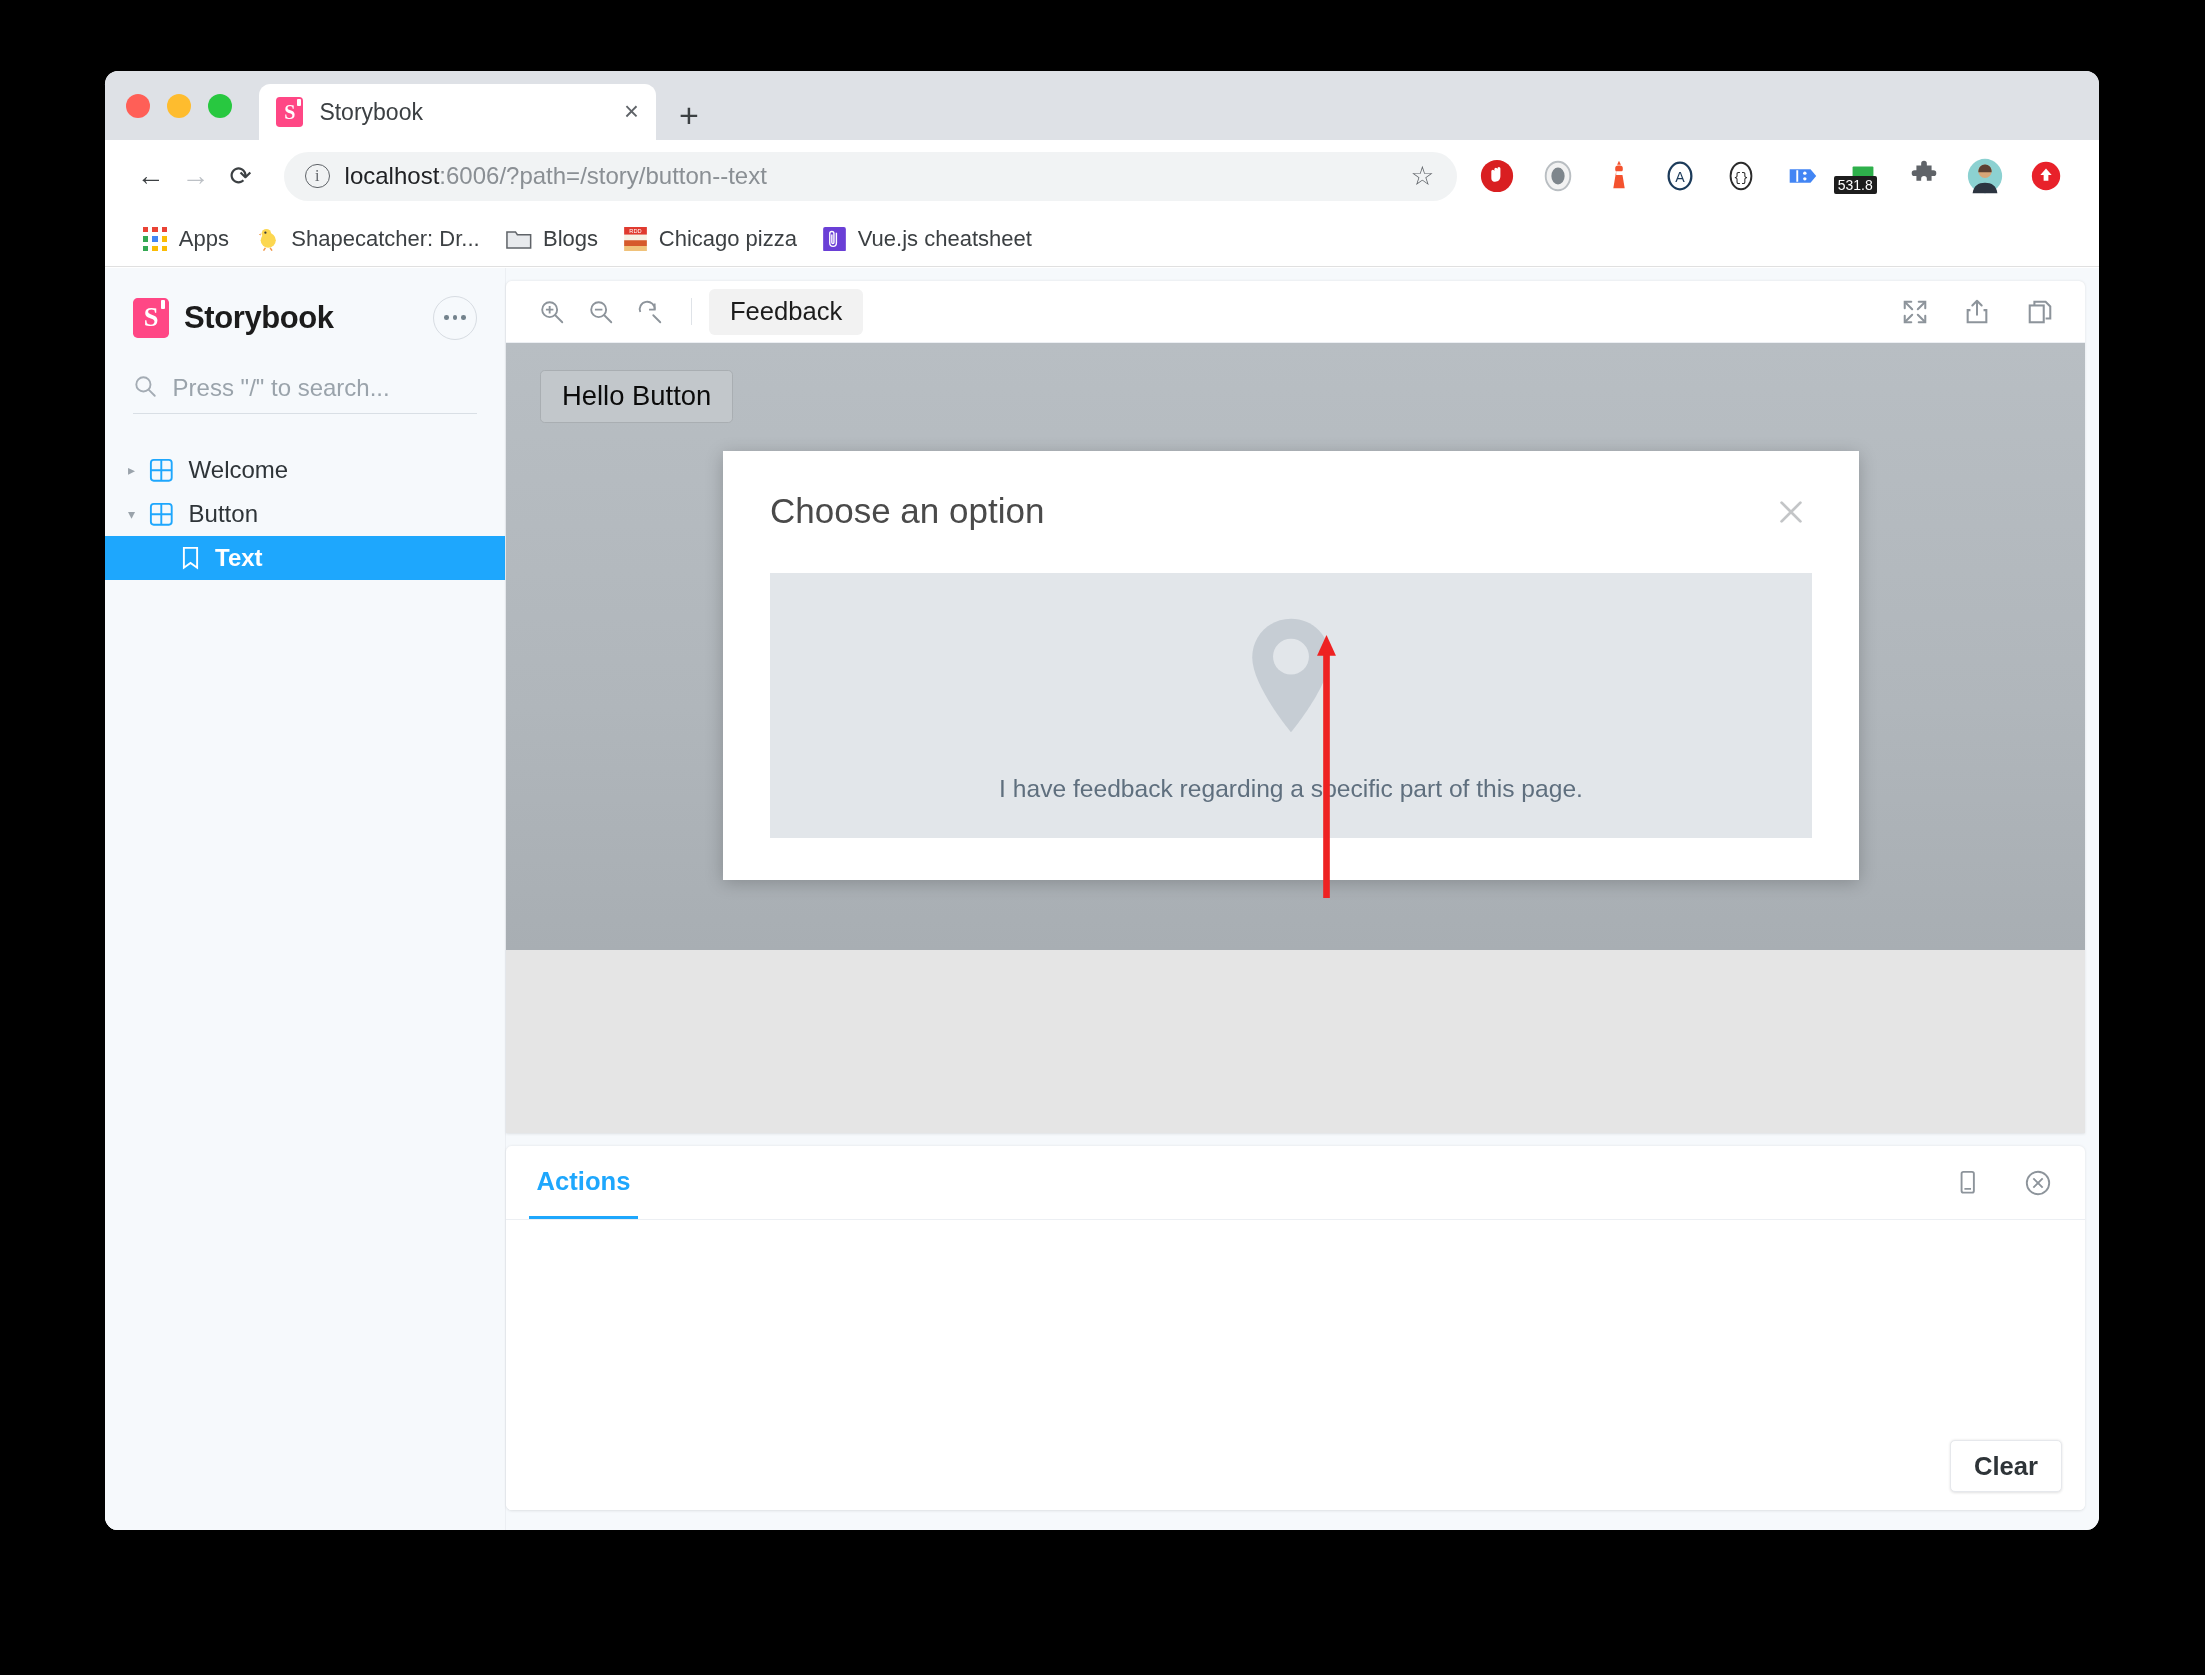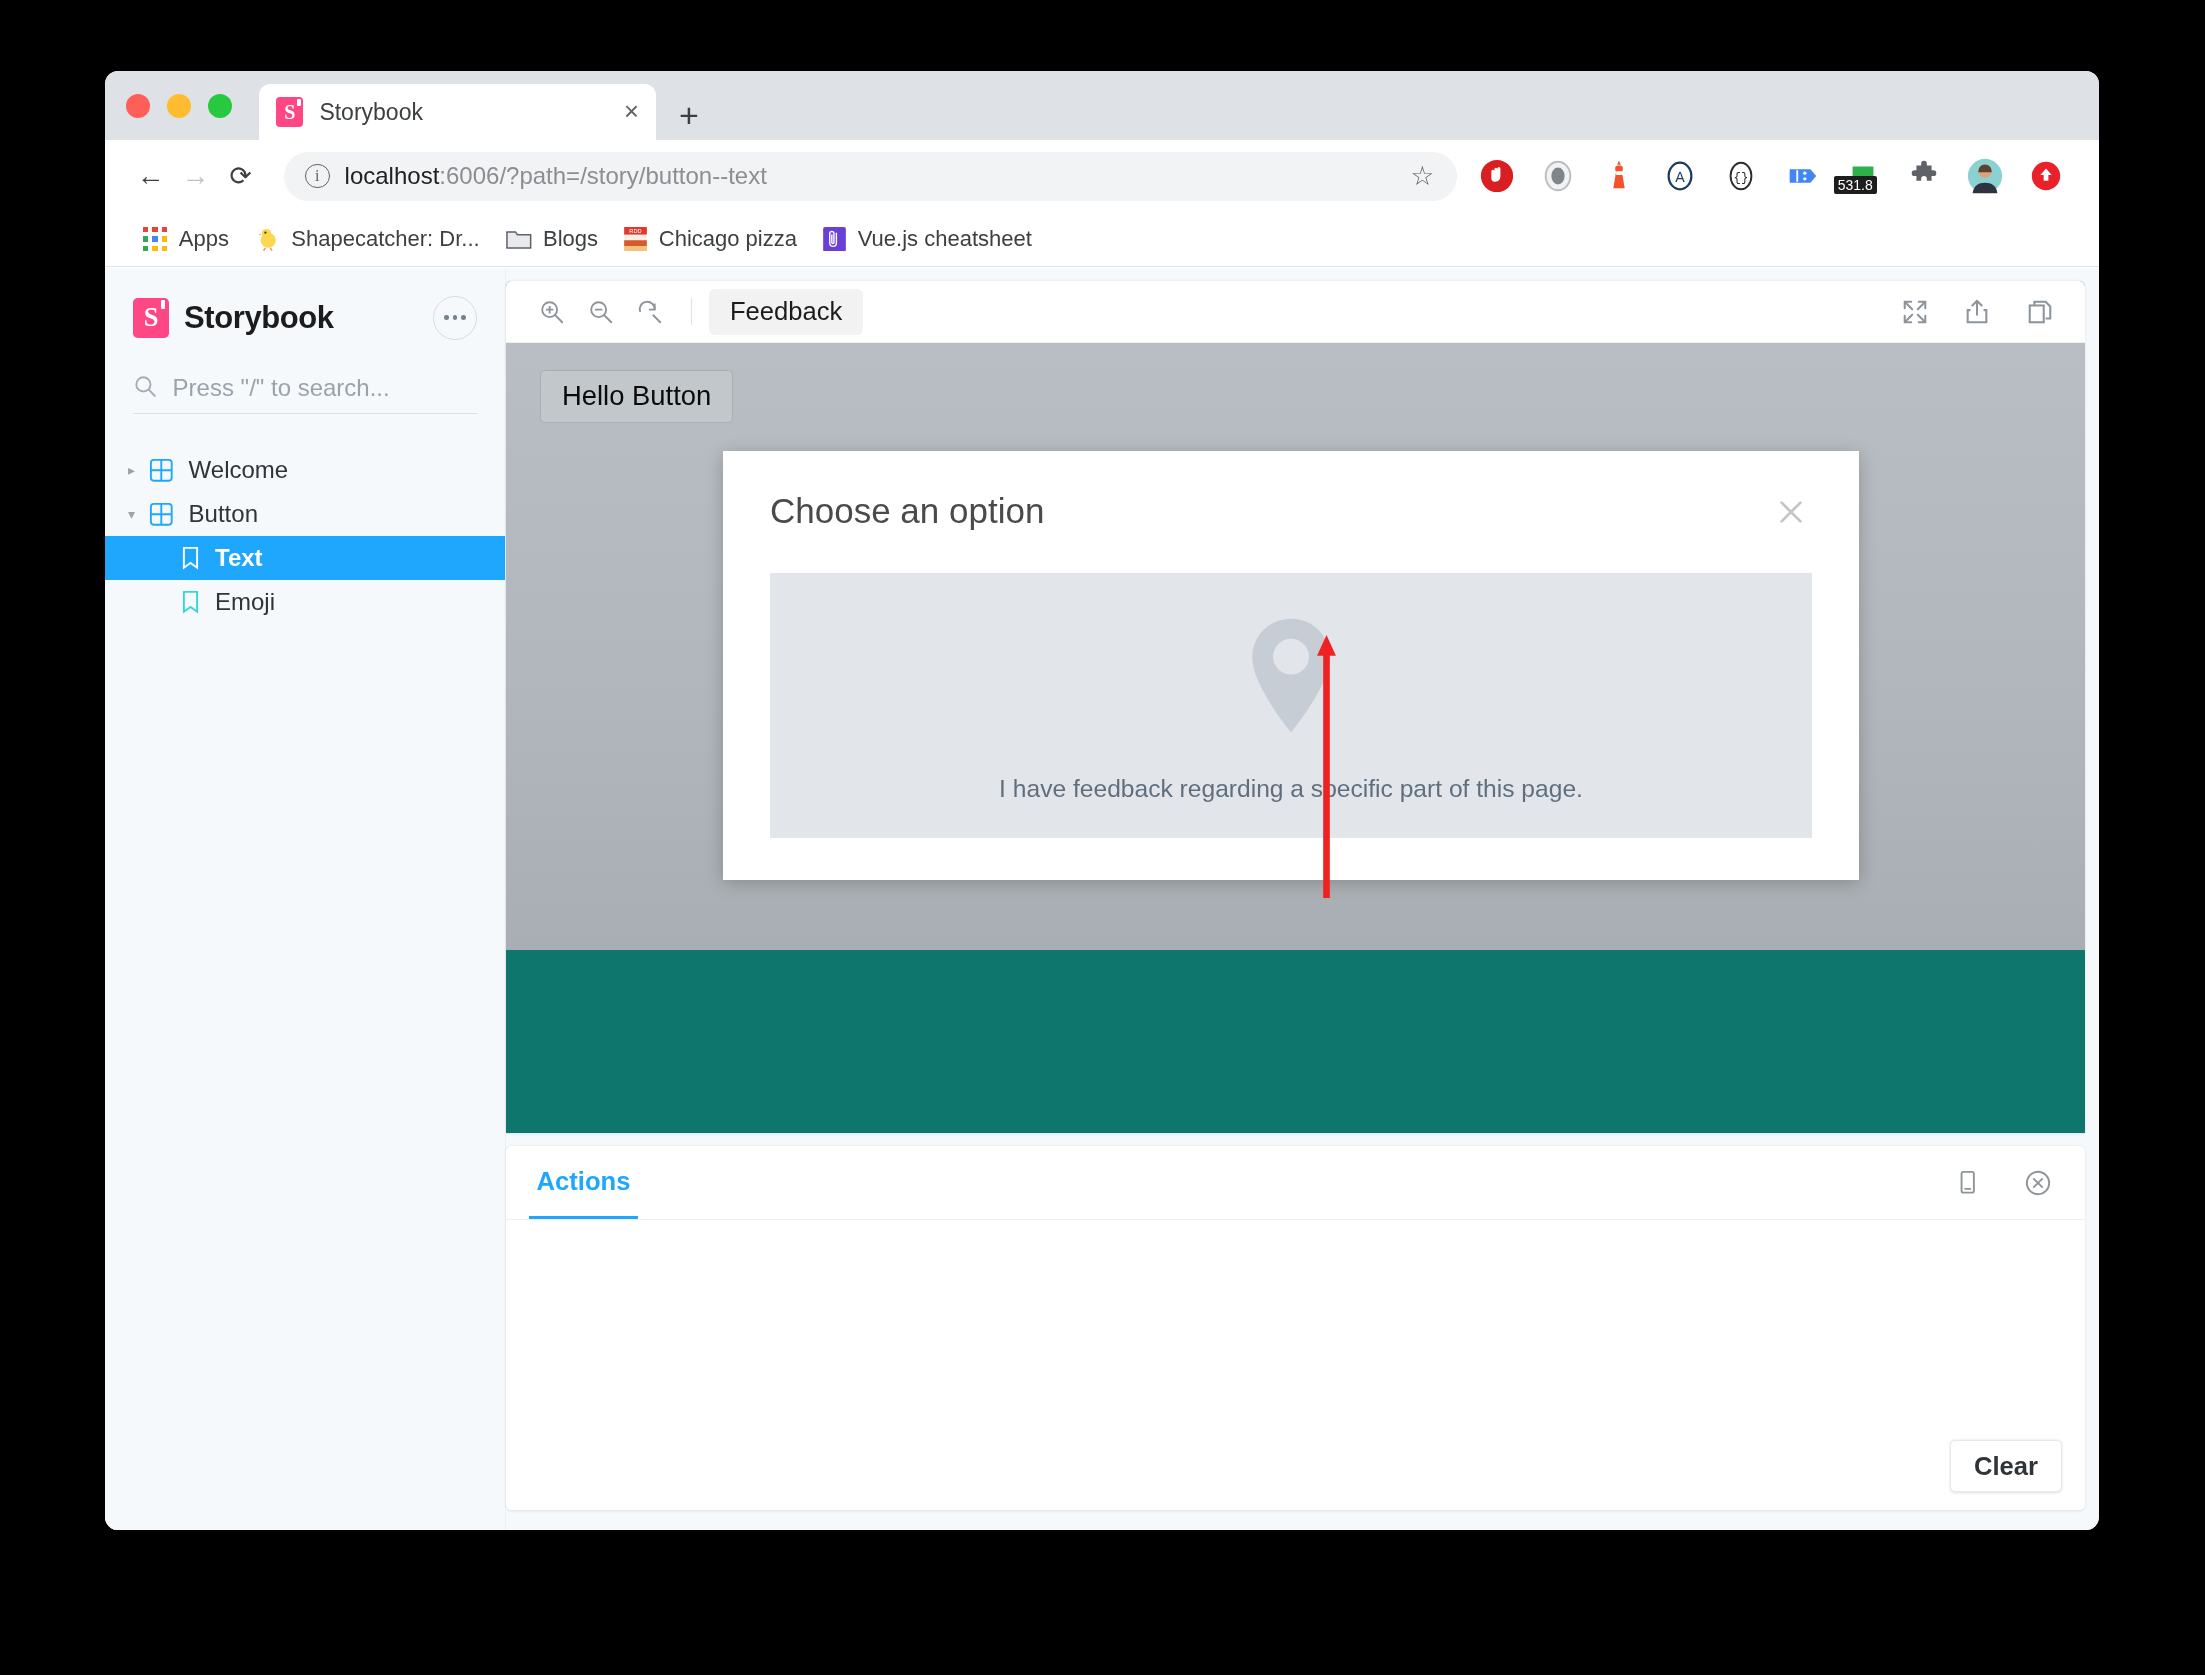--- a/index.html
+++ b/index.html
@@ -241,21 +241,21 @@
   .sb-main {
     flex: 1 1 auto;
     padding: 0 0 0 0;
     display: flex; flex-direction: column;
     position: relative;
   }
   .sb-preview-wrap {
     position: absolute;
     left: 0; top: 13.2px;
     width: 1579px; height: 852px;
-    background: #0f766e;
+    background: #e5e5e5;
     border-radius: 5.7px 5.7px 0 0;
     box-shadow: 0 0.9px 2.8px rgba(0,0,0,0.10);
     overflow: hidden;
   }
   .sb-toolbar {
     height: 62px;
     background: #fff;
     display: flex; align-items: center;
     padding: 0 21px;
     border-bottom: 0.9px solid #eceff3;
@@ -598,28 +598,20 @@
 
         <div class="sb-node child selected">
           <span class="bk-ico">
             <svg width="19" height="24.6" viewBox="0 0 20 26">
                 <path d="M3 2h14v21l-7-5-7 5z" fill="none" stroke="#ffffff" stroke-width="2"></path>
               </svg>
           </span>
           <span>Text</span>
         </div>
 
-        <div class="sb-node child">
-          <span class="bk-ico">
-            <svg width="19" height="24.6" viewBox="0 0 20 26">
-                <path d="M3 2h14v21l-7-5-7 5z" fill="none" stroke="#37d5d3" stroke-width="2"></path>
-              </svg>
-          </span>
-          <span>Emoji</span>
-        </div>
       </div>
     </div>
 
     <div class="sb-main">
 
       <div class="sb-preview-wrap">
 
         <div class="sb-toolbar">
           <div class="tb-btn">
             <svg width="28" height="28" viewBox="0 0 30 30">

